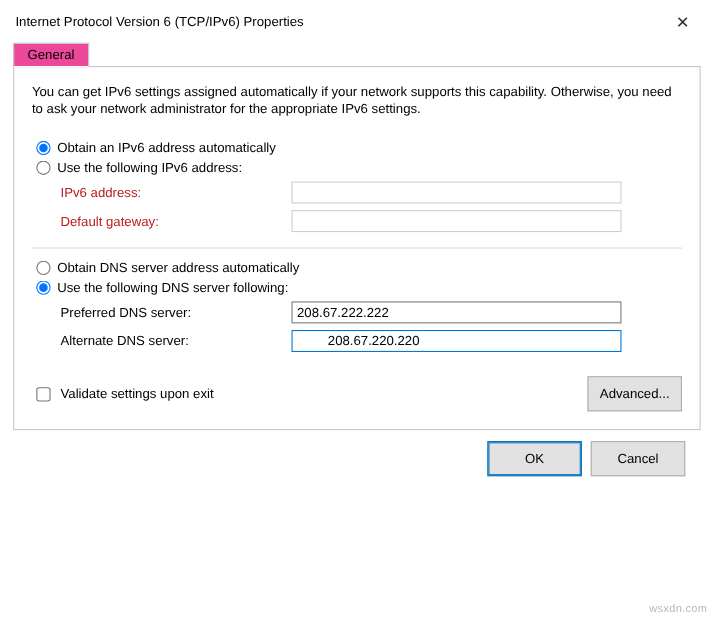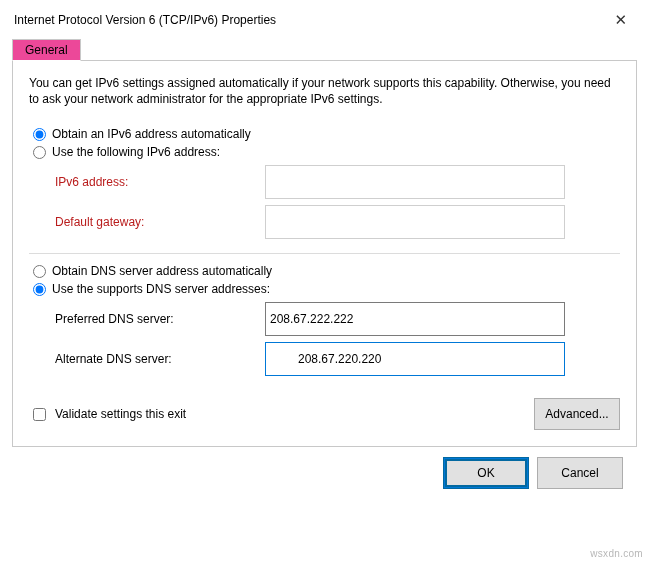--- a/index.html
+++ b/index.html
@@ -75,21 +75,21 @@
   }
   .field-row .lbl {
     width: 210px;
     font-size: 12px;
   }
   .field-row input[type=text] {
     font-family: inherit;
     font-size: 12px;
     padding: 2px 4px;
     border: 1px solid #7a7a7a;
-    height: 34px;
+    height: 20px;
   }
   .disabled .lbl { color: #b91c1c; }
   .disabled input[type=text] {
     background: #fff;
     border: 1px solid #cfcfcf;
   }
   .w-long { width: 300px; }
   .w-short { width: 50px; }
   .dns-panel .field-row input[type=text] { width: 300px; }
   .dns-panel .field-row input.focused {
@@ -118,21 +118,21 @@
     font-family: inherit;
     font-size: 12px;
     padding: 3px 0;
     min-width: 86px;
     height: 32px;
     background: #e1e1e1;
     border: 1px solid #adadad;
     cursor: default;
   }
   button.win.default {
-    border: 4px solid #0369a1;
+    border: 1px solid #0369a1;
     outline: 1px solid #0078d7;
     outline-offset: -2px;
     background: #e1e1e1;
   }
   .footer-buttons {
     display: flex;
     justify-content: flex-end;
     gap: 8px;
     padding: 10px 14px 0 0;
   }
@@ -185,38 +185,38 @@
     </div>
 
     <hr class="sep">
 
     <div class="radio-row">
       <input type="radio" name="dns" style="">
       <span>Obtain DNS server address automatically</span>
     </div>
     <div class="radio-row">
       <input type="radio" name="dns" checked="" style="">
-      <span>Use the supports DNS server addresses:</span>
+      <span>Use the following DNS server following:</span>
     </div>
 
     <div class="fields dns-panel">
       <div class="field-row">
         <span class="lbl">Preferred DNS server:</span>
         <input type="text" value="208.67.222.222" style="">
       </div>
       <div class="field-row">
         <span class="lbl">Alternate DNS server:</span>
         <input type="text" class="focused" value="208.67.220.220" style="">
       </div>
     </div>
 
     <div class="bottom-row">
       <label class="checkbox-row">
         <input type="checkbox" style="">
-        <span>Validate settings this exit</span>
+        <span>Validate settings upon exit</span>
       </label>
       <button class="win">Advanced...</button>
     </div>
 
   </div>
 
   <div class="footer-buttons">
     <button class="win default">OK</button>
     <button class="win">Cancel</button>
   </div>

